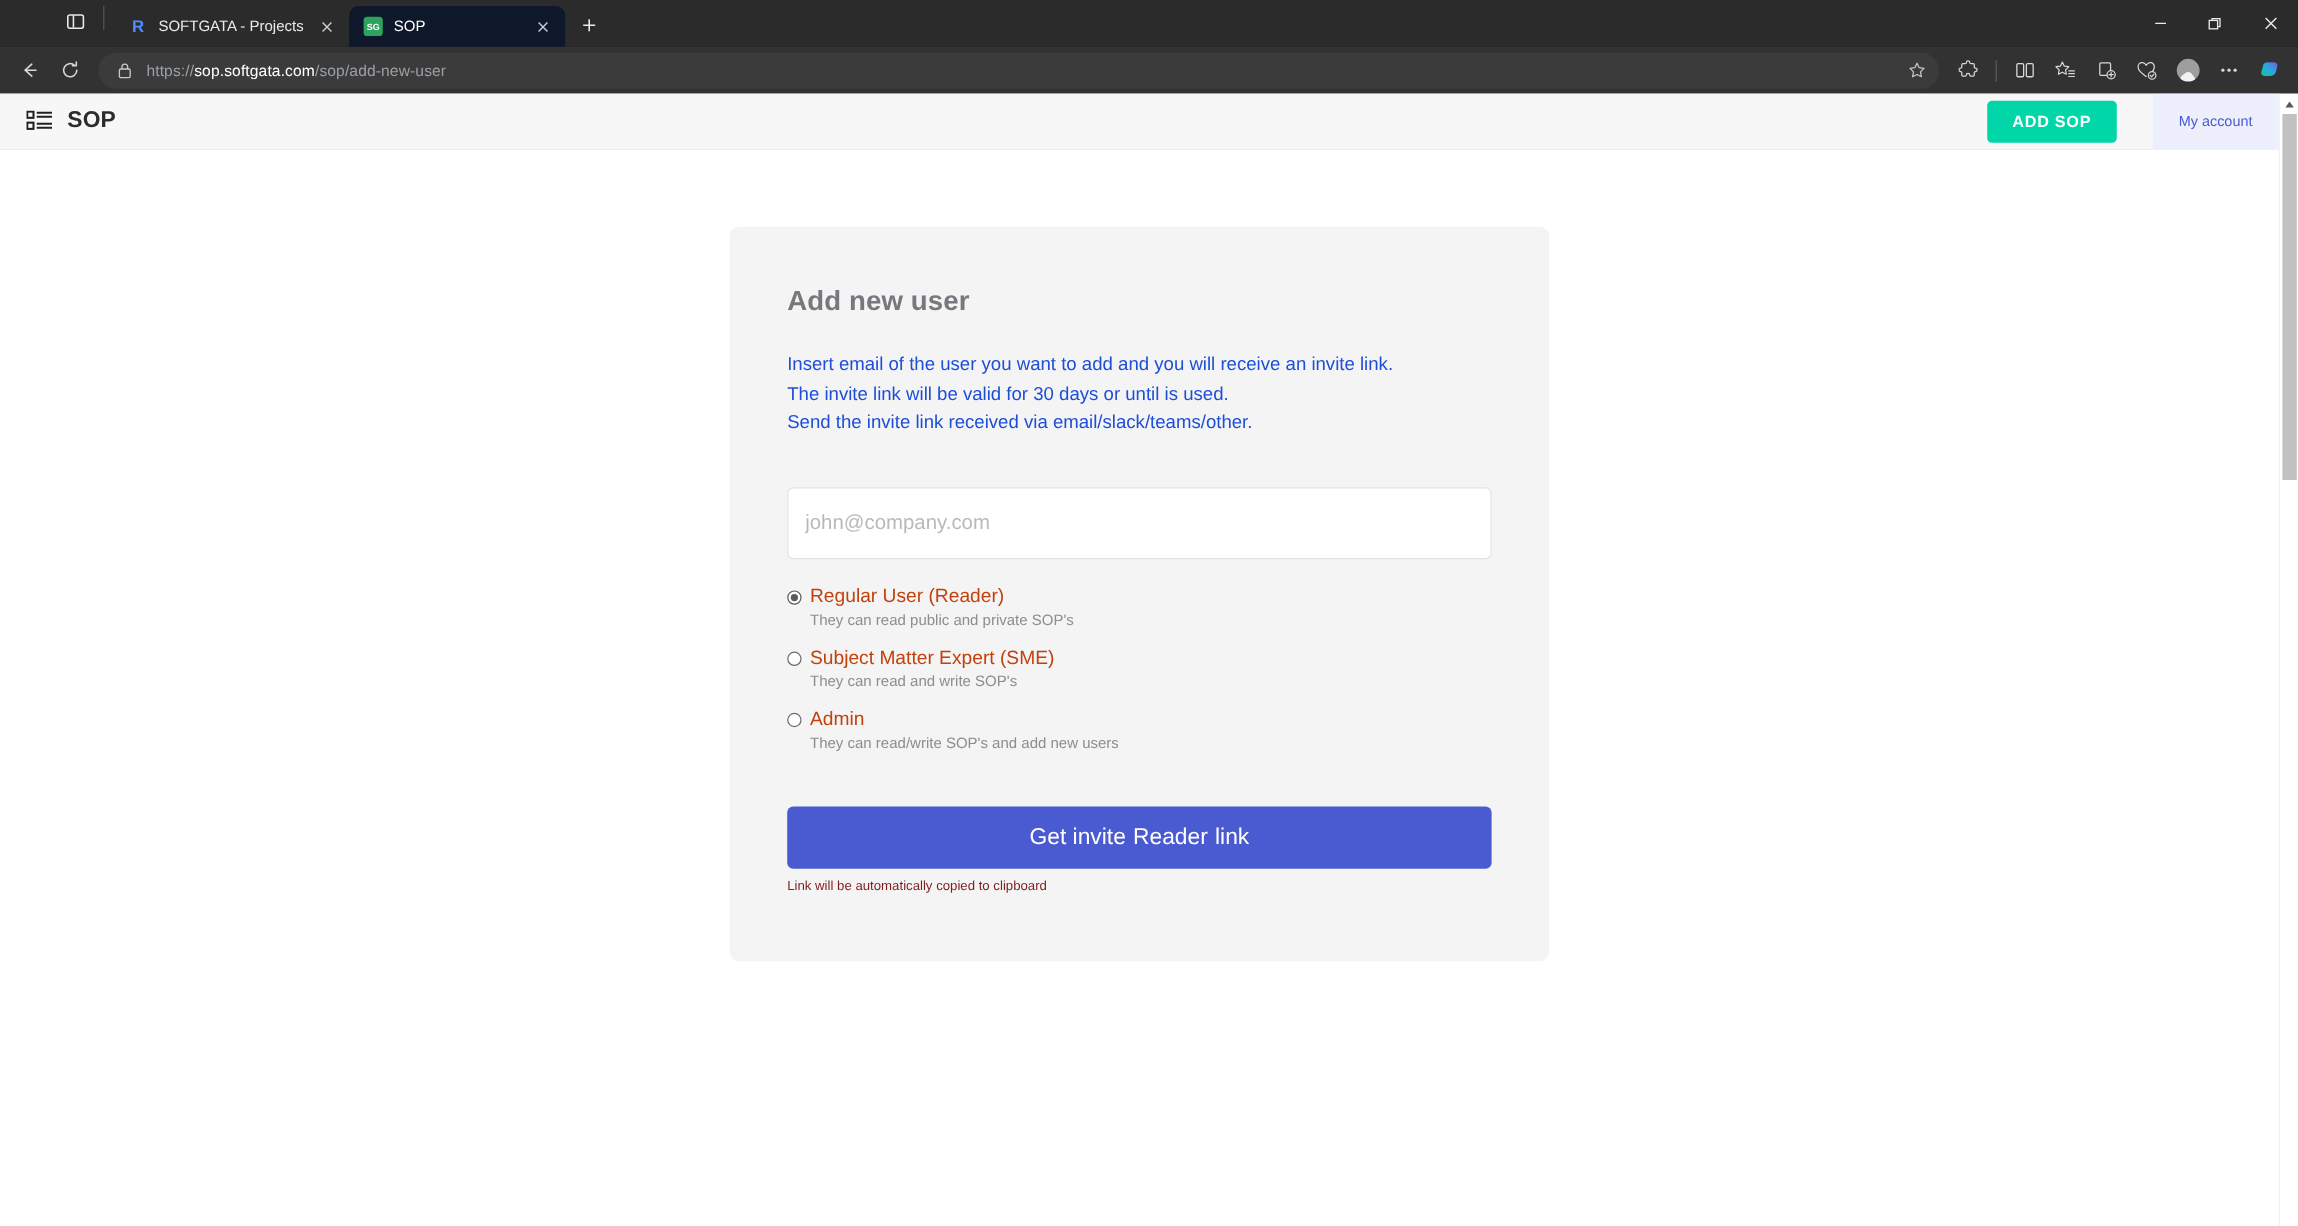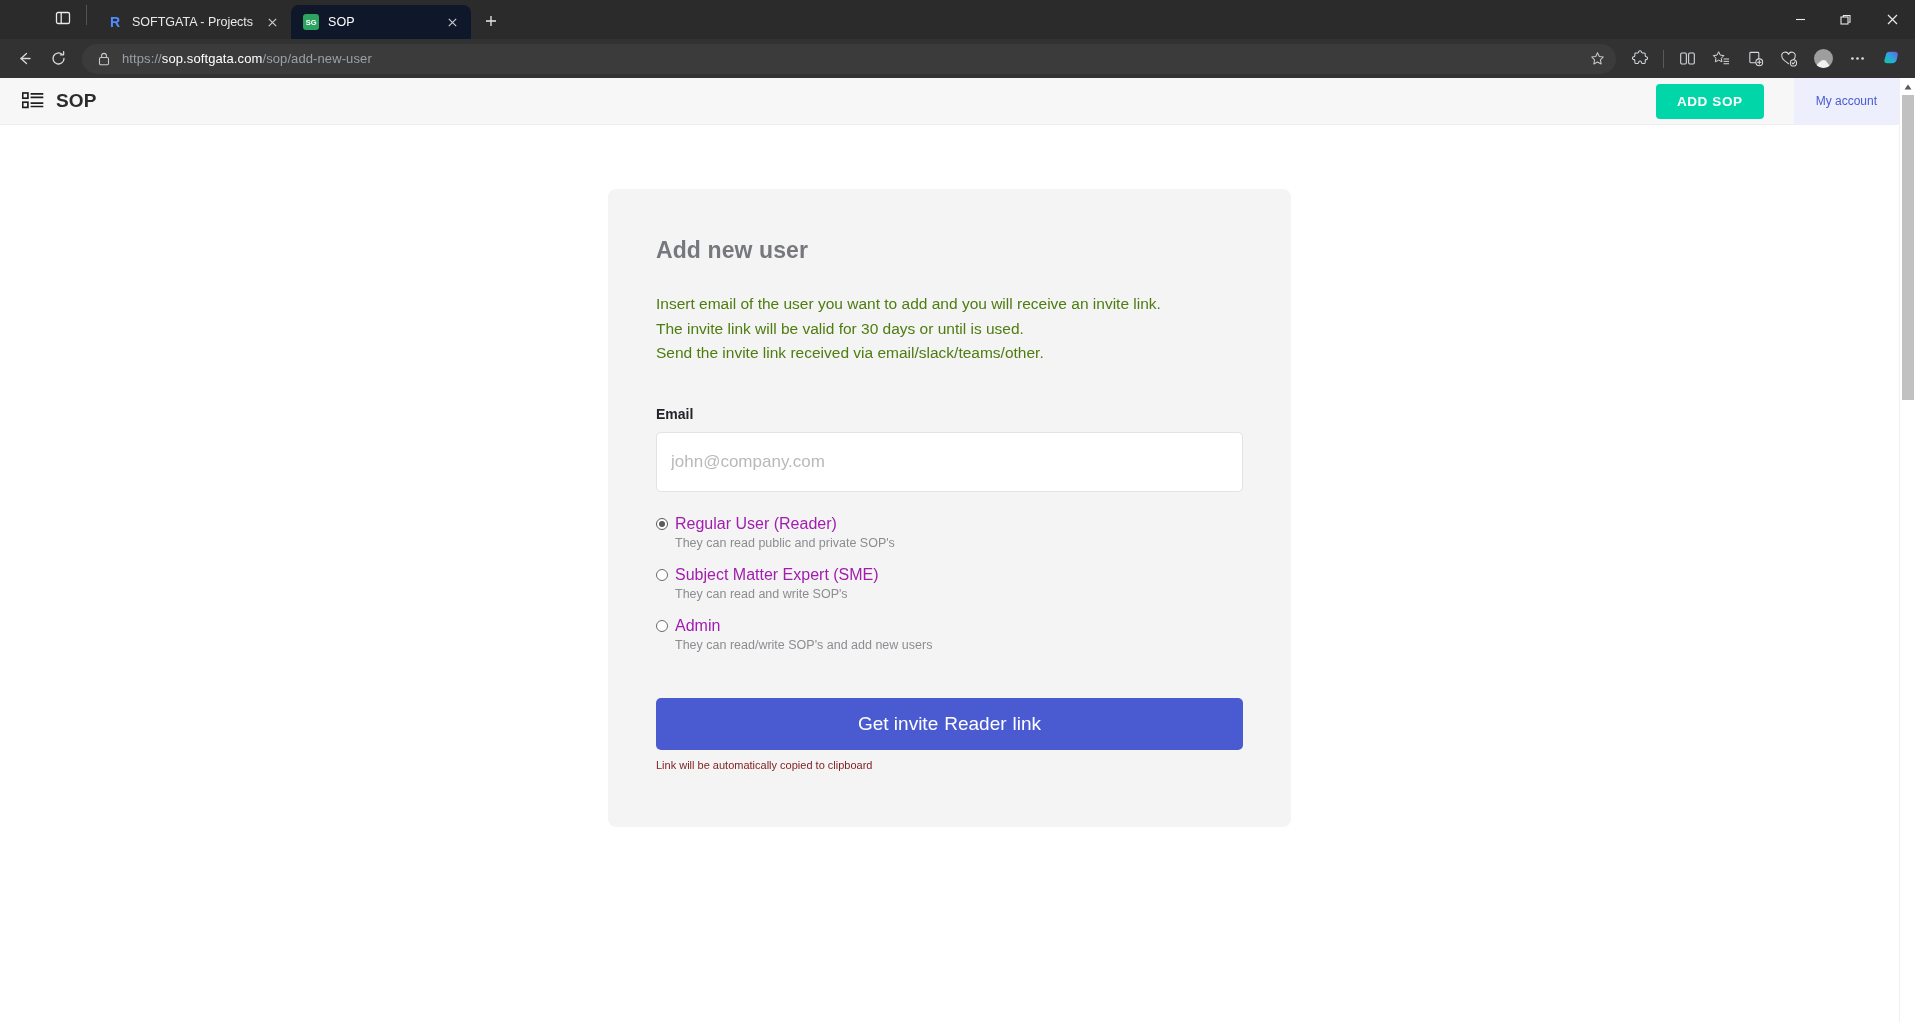--- a/index.html
+++ b/index.html
@@ -89,21 +89,21 @@
     padding: 13px 22px; border:none; cursor:pointer; height:47px;
     display:flex; align-items:center;
   }
 
   .content { display:flex; justify-content:center; padding-top: 64px; }
   .card {
     width: 683px; background:#f4f4f4; border-radius: 8px;
     padding: 48px 48px 56px 48px;
   }
   .card-title { font-size:23px; color:#76787d; font-weight:bold; letter-spacing:0.1px; margin-bottom:28px; }
-  .card-desc { font-size:15.5px; color:#4d7c0f; line-height:1.59; margin-bottom:40px; }
+  .card-desc { font-size:15.5px; color:#1d4ed8; line-height:1.59; margin-bottom:40px; }
   .card-desc div { white-space:nowrap; }
 
   .field-label { font-size:14px; font-weight:bold; color:#222428; margin-bottom:10px; }
   .email-input {
     width: 100%; height: 60px; background:#ffffff; border:1px solid #e3e3e3;
     border-radius: 5px; padding: 0 14px; font-size:17px; color:#3c3c3c;
     font-family:"Liberation Sans", sans-serif; outline:none;
   }
   .email-input::placeholder { color:#b9b9b9; }
 
@@ -112,21 +112,21 @@
   .radio-row + .radio-desc { margin-top:3px; }
   .radio-dot {
     width:12px; height:12px; border-radius:50%; border:1px solid #6b6b6b;
     background:#ffffff; flex:0 0 12px; position:relative;
   }
   .radio-dot.checked { border-color:#5a5a5a; }
   .radio-dot.checked::after {
     content:""; position:absolute; left:2px; top:2px; width:6px; height:6px;
     border-radius:50%; background:#5a5a5a;
   }
-  .radio-label { font-size:16px; color:#a21caf; }
+  .radio-label { font-size:16px; color:#c2410c; }
   .radio-desc { font-size:12.5px; color:#8b8d91; margin-left:19px; margin-bottom:16px; }
   .radio-desc:last-child { margin-bottom:0; }
 
   .submit-btn {
     width:100%; height:52px; background:#4a5ad0; color:#ffffff;
     border:none; border-radius:5px; font-size:19px; margin-top:46px;
     font-family:"Liberation Sans", sans-serif; cursor:pointer;
     display:flex; align-items:center; justify-content:center; gap:0;
   }
   .submit-btn .seg { padding:0 3px; }
@@ -316,21 +316,20 @@
         <div class="card">
 
           <div class="card-title">Add new user</div>
 
           <div class="card-desc">
             <div>Insert email of the user you want to add and you will receive an invite link.</div>
             <div>The invite link will be valid for 30 days or until is used.</div>
             <div>Send the invite link received via email/slack/teams/other.</div>
           </div>
 
-          <div class="field-label">Email</div>
           <input class="email-input" type="text" placeholder="john@company.com" style="">
 
           <div class="radio-group">
 
             <label class="radio-row">
               <span class="radio-dot checked"></span>
               <span class="radio-label">Regular User (Reader)</span>
             </label>
             <div class="radio-desc">They can read public and private SOP's</div>
 

